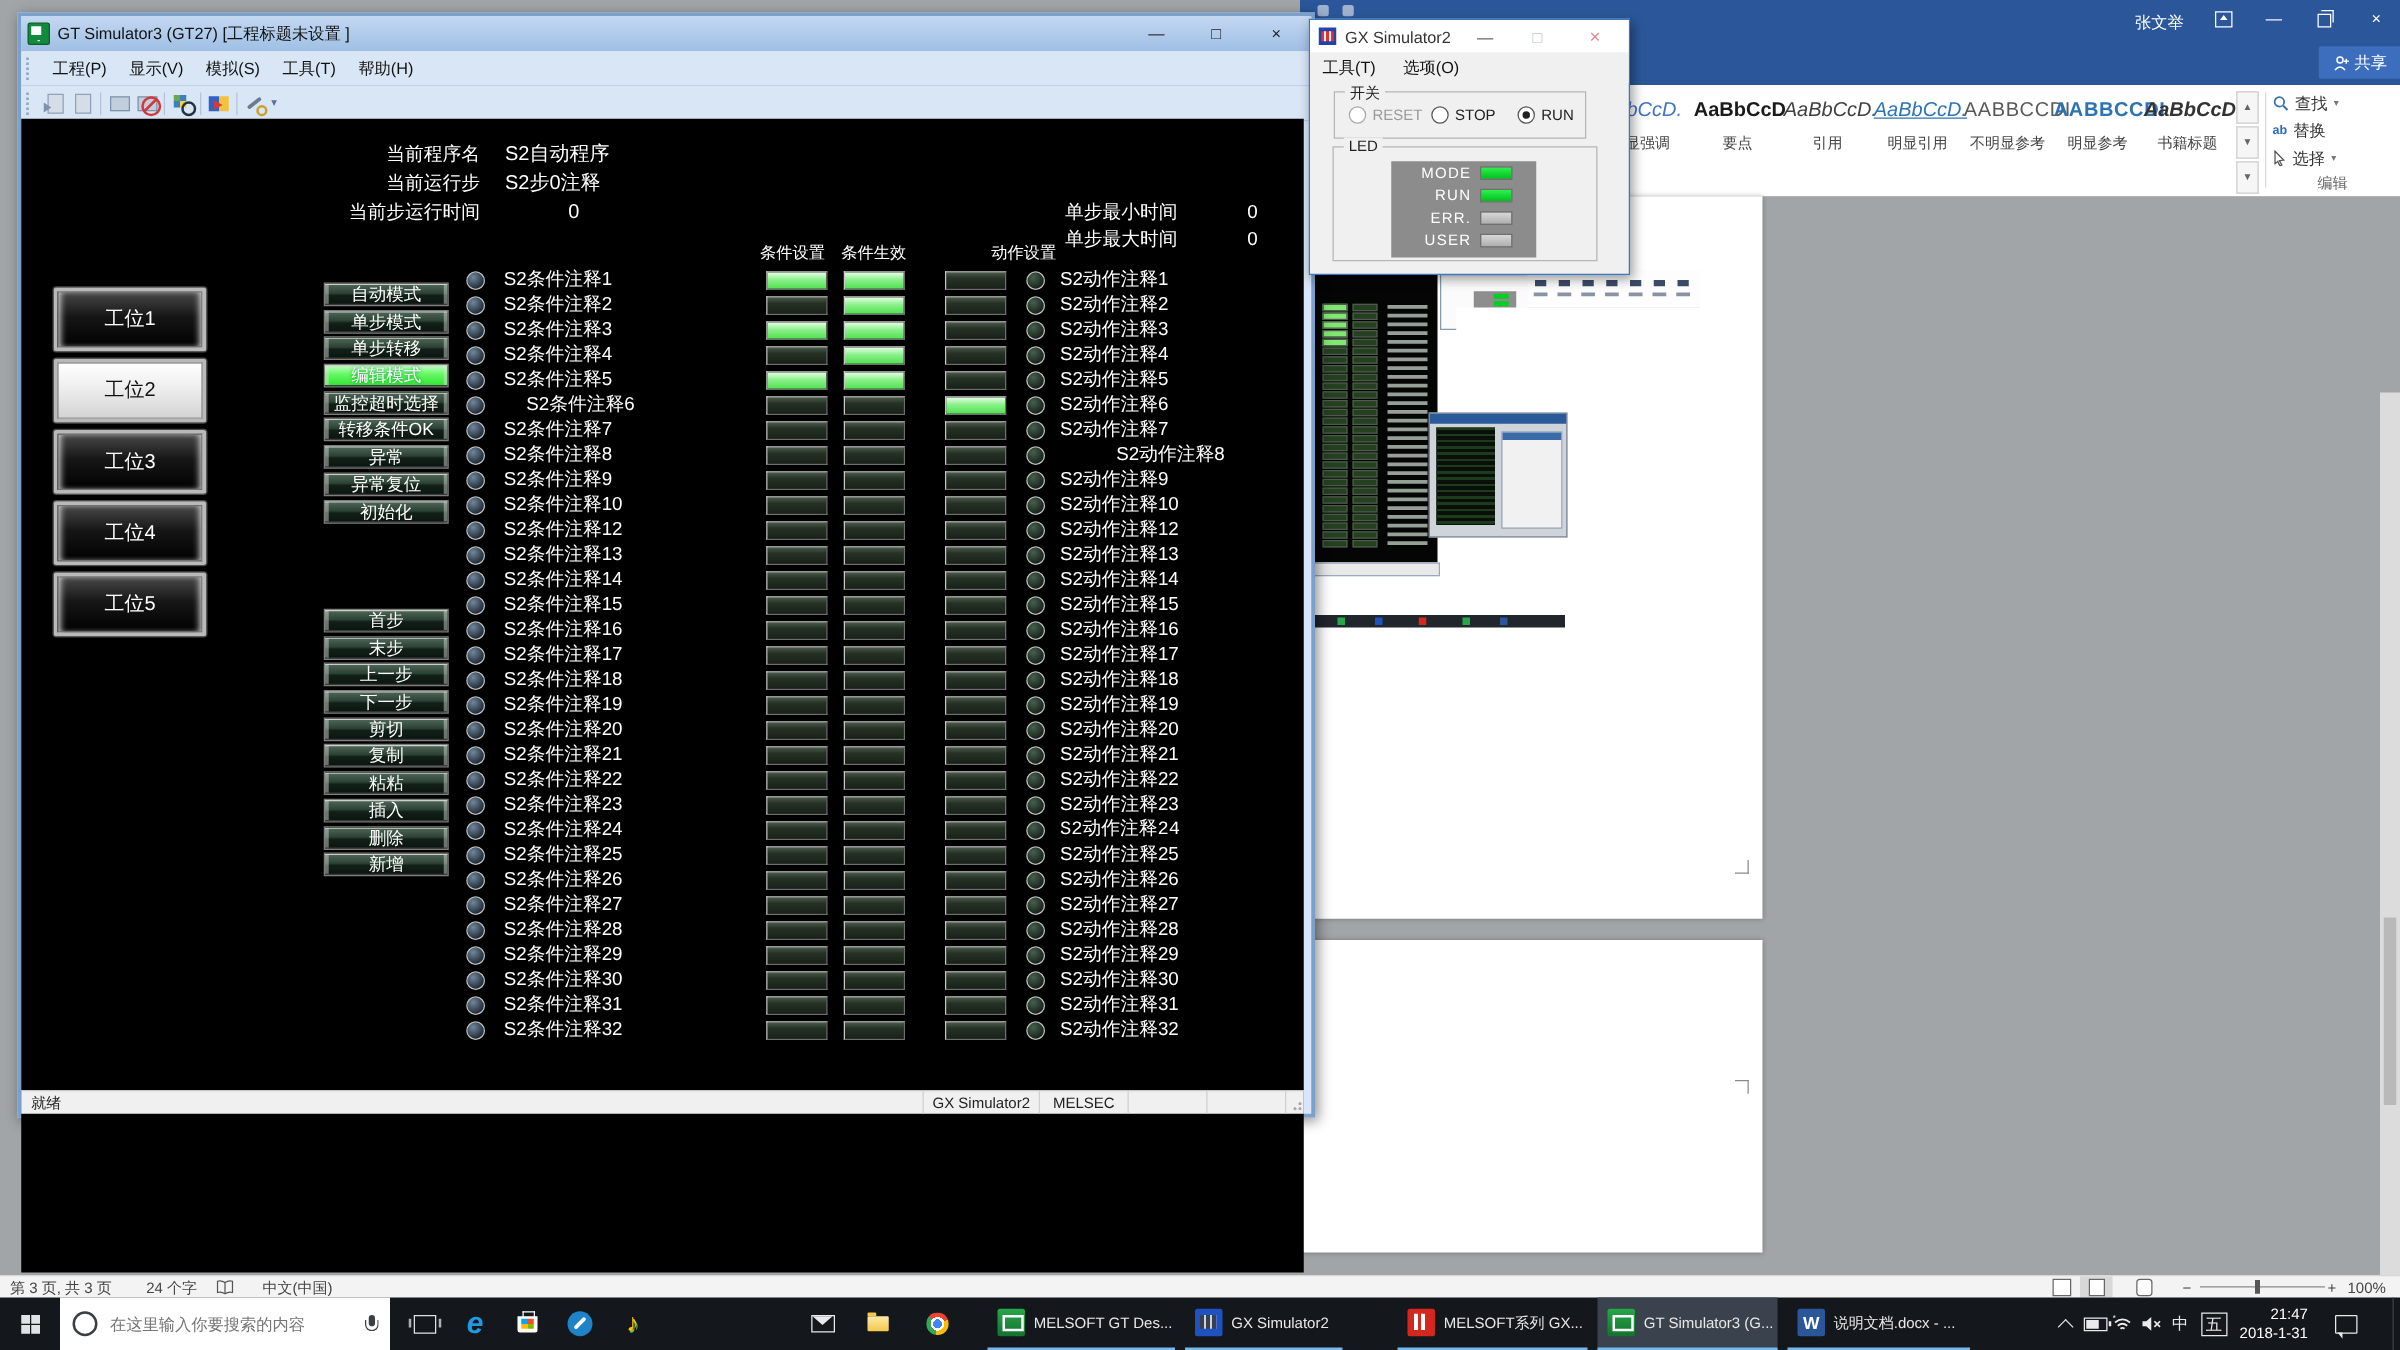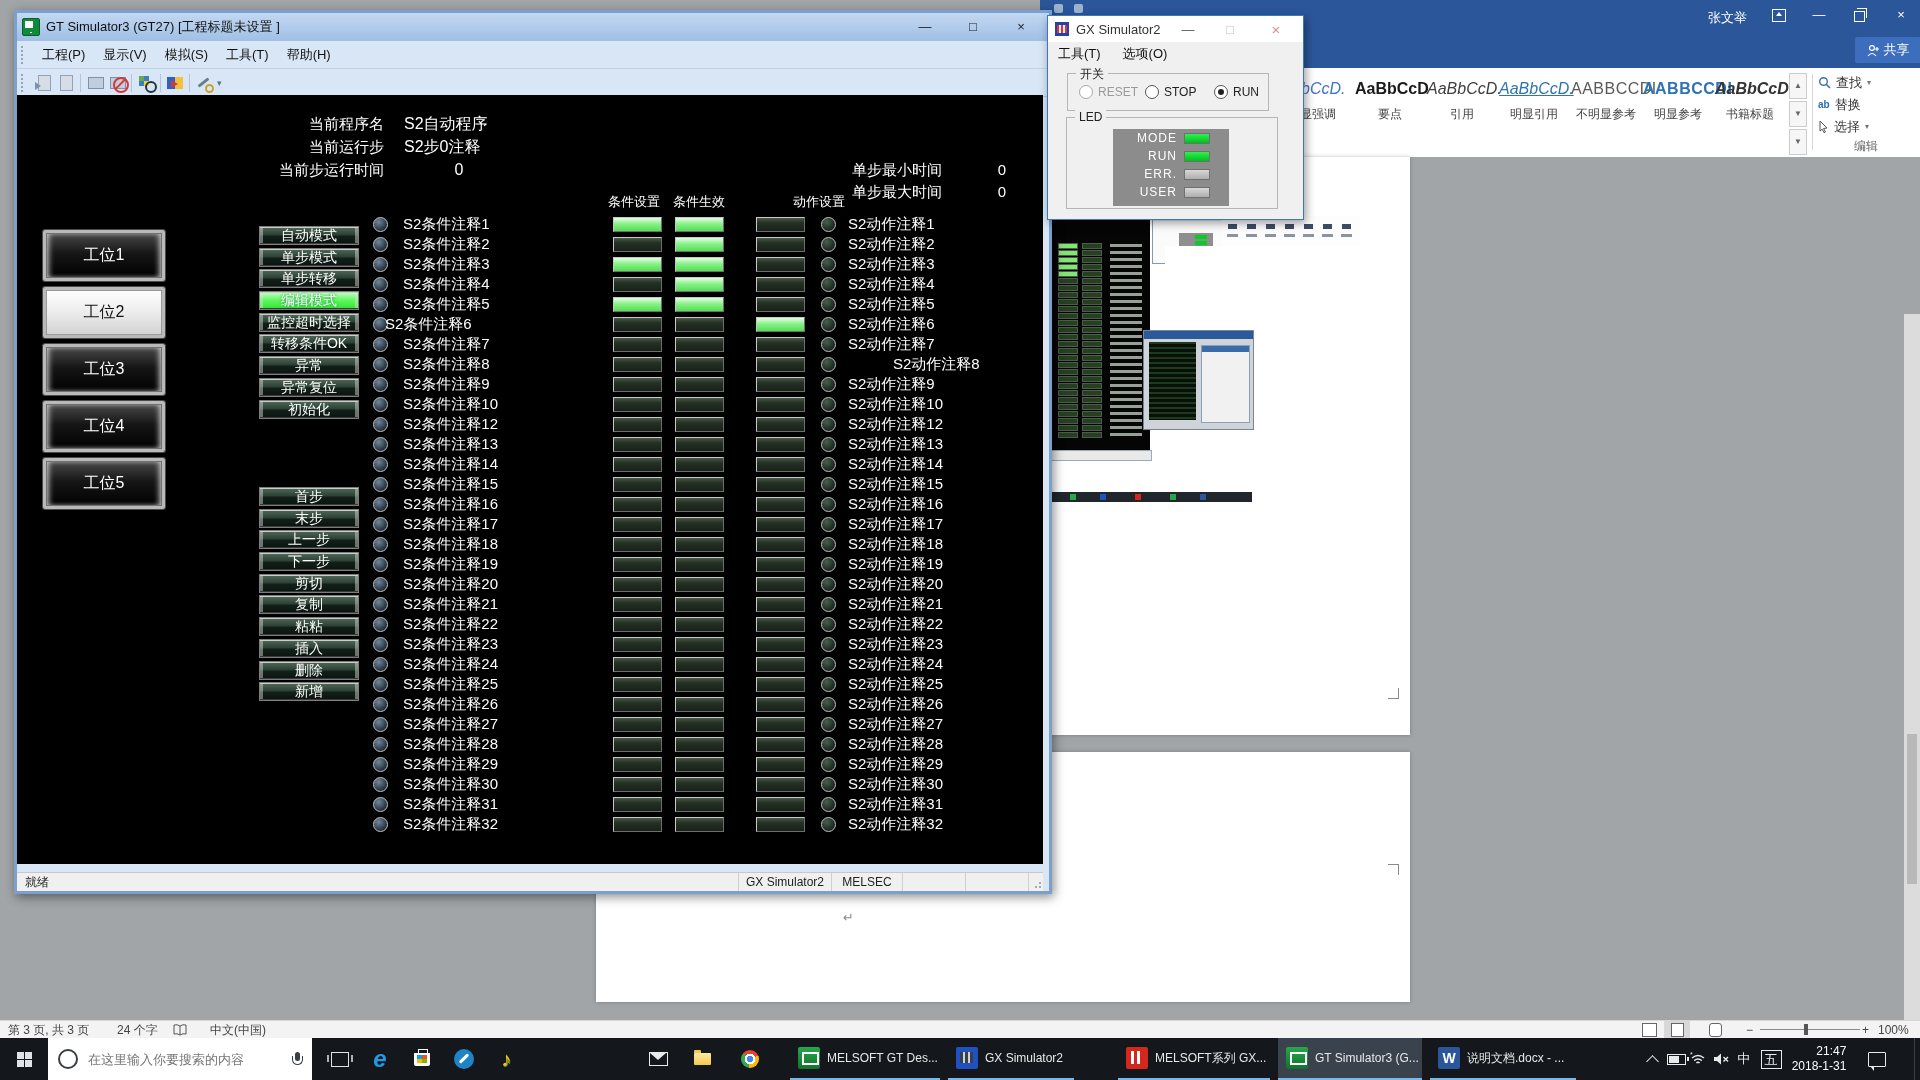--- a/index.html
+++ b/index.html
@@ -89,21 +89,21 @@
   .ti .arrow{position:absolute;left:1px;top:9px;width:0;height:0;border-top:4px solid transparent;border-bottom:4px solid transparent;border-left:6px solid #7d92ac;}
   .ti .scr{position:absolute;left:3px;top:4px;width:14px;height:10px;background:#c3cedd;border:1px solid #7d92ac;}
   .ti .ban{position:absolute;left:6px;top:4px;width:12px;height:12px;border:2px solid #d03a3a;border-radius:50%;}
   .ti .ban::after{content:"";position:absolute;left:-1px;top:4px;width:13px;height:2px;background:#d03a3a;transform:rotate(-45deg);}
   .ti .grid{position:absolute;left:3px;top:3px;width:10px;height:10px;background:conic-gradient(#3f7fbf 0 25%,#f3d23a 0 50%,#3f7fbf 0 75%,#68a84e 0);}
   .ti .mag{position:absolute;left:9px;top:8px;width:8px;height:8px;border:2px solid #234;border-radius:50%;}
   .ti .duo{position:absolute;left:2px;top:4px;width:16px;height:12px;background:linear-gradient(90deg,#2e62c9 0 8px,#f3c23a 0);}
   .ti .rarr{position:absolute;left:6px;top:7px;width:0;height:0;border-top:4px solid transparent;border-bottom:4px solid transparent;border-left:7px solid #d03a3a;}
   .ti .wrench{position:absolute;left:3px;top:8px;width:13px;height:3px;background:#6c7c90;transform:rotate(-38deg);border-radius:2px;}
   .ti .key{position:absolute;left:11px;top:11px;width:5px;height:5px;border:2px solid #c9a22c;border-radius:50%;}
-  .gt-canvas{position:absolute;left:0;top:82px;width:1026px;height:769px;background:#000;overflow:hidden;}
+  .gt-canvas{position:absolute;left:0;top:82px;width:1026px;height:923px;background:#000;overflow:hidden;}
   .gt-status{position:absolute;left:0;bottom:0;width:1026px;height:18px;background:#f0f0f0;border-top:1px solid #c8c8c8;
      display:flex;font-size:12px;color:#222;align-items:center;}
   .gs-cell{border-left:1px solid #d0d0d0;height:100%;display:flex;align-items:center;justify-content:center;}
   .gs-grip{width:14px;height:100%;background:
      radial-gradient(circle at 11px 14px,#aaa 1px,transparent 1.5px),
      radial-gradient(circle at 7px 14px,#aaa 1px,transparent 1.5px),
      radial-gradient(circle at 11px 10px,#aaa 1px,transparent 1.5px);}
   .info-row{display:flex;height:23px;line-height:23px;}
   .info-label{width:105px;text-align:right;font-size:15px;color:#fff;}
   .info-value{margin-left:20px;width:130px;font-size:16px;color:#fff;white-space:nowrap;}
@@ -719,21 +719,21 @@
           <span class="rtext" style="left:386px;">S2条件注释5</span>
           <span class="led on" style="left:596px;"></span>
           <span class="led on" style="left:658px;"></span>
           <span class="led" style="left:739px;"></span>
           <span class="dotc green" style="left:804px;"></span>
           <span class="rtext" style="left:831px;">S2动作注释5</span>
         </div>
 
         <div class="hrow">
           <span class="dotc blue" style="left:356px;"></span>
-          <span class="rtext" style="left:368px;">S2条件注释6</span>
+          <span class="rtext" style="left:404px;">S2条件注释6</span>
           <span class="led" style="left:596px;"></span>
           <span class="led" style="left:658px;"></span>
           <span class="led on" style="left:739px;"></span>
           <span class="dotc green" style="left:804px;"></span>
           <span class="rtext" style="left:831px;">S2动作注释6</span>
         </div>
 
         <div class="hrow">
           <span class="dotc blue" style="left:356px;"></span>
           <span class="rtext" style="left:386px;">S2条件注释7</span>
@@ -895,21 +895,21 @@
           <span class="rtext" style="left:831px;">S2动作注释23</span>
         </div>
 
         <div class="hrow">
           <span class="dotc blue" style="left:356px;"></span>
           <span class="rtext" style="left:386px;">S2条件注释24</span>
           <span class="led" style="left:596px;"></span>
           <span class="led" style="left:658px;"></span>
           <span class="led" style="left:739px;"></span>
           <span class="dotc green" style="left:804px;"></span>
-          <span class="rtext" style="left:831px;">S2动作注释24</span>
+          <span class="rtext" style="left:831px;font-family:Liberation Mono, monospace;">S2动作注释24</span>
         </div>
 
         <div class="hrow">
           <span class="dotc blue" style="left:356px;"></span>
           <span class="rtext" style="left:386px;">S2条件注释25</span>
           <span class="led" style="left:596px;"></span>
           <span class="led" style="left:658px;"></span>
           <span class="led" style="left:739px;"></span>
           <span class="dotc green" style="left:804px;"></span>
           <span class="rtext" style="left:831px;">S2动作注释25</span>

